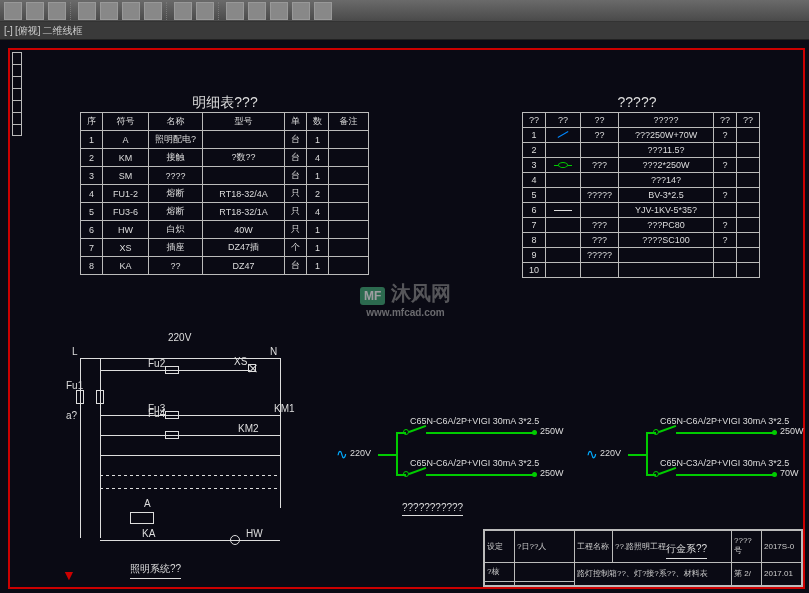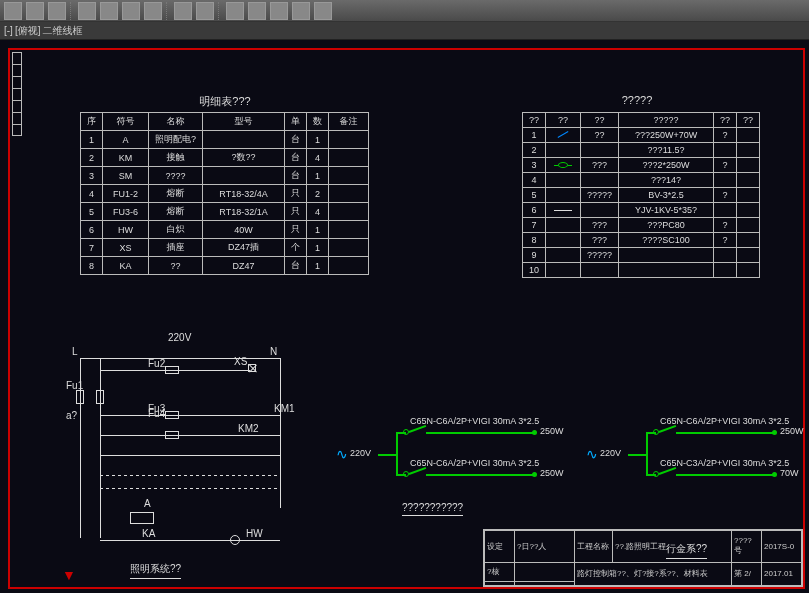--- a/index.html
+++ b/index.html
@@ -9,21 +9,21 @@
 .tb-sep { width:4px; height:18px; border-left:1px dotted #777; }
 .tabbar { height:18px; background:#3a3a3a; display:flex; align-items:center; padding:0 4px; font-size:10px; color:#ccc; border-bottom:1px solid #222; }
 .tabbar span { margin-right:2px; }
 .canvas { position:absolute; top:40px; left:0; right:0; bottom:0; background:#0a0a14; overflow:hidden; }
 .redframe { position:absolute; top:8px; left:8px; right:4px; bottom:4px; border:2px solid #c00; }
 .leftruler { position:absolute; left:12px; top:12px; width:10px; height:200px; }
 .leftruler div { height:12px; border:1px solid #bbb; border-bottom:none; }
 .leftruler div:last-child { border-bottom:1px solid #bbb; }
 .tbl { position:absolute; border-collapse:collapse; color:#ddd; font-size:9px; }
 .tbl td, .tbl th { border:1px solid #bbb; padding:2px 6px; text-align:center; white-space:nowrap; }
-.tbl-title { position:absolute; color:#ddd; font-size:11px; text-align:center; width:100%; }
+.tbl-title { position:absolute; color:#ddd; font-size:14px; text-align:center; width:100%; }
 .tbl1 { left:80px; top:72px; }
 .tbl1 td:nth-child(1){width:22px;} .tbl1 td:nth-child(2){width:46px;} .tbl1 td:nth-child(3){width:52px;} .tbl1 td:nth-child(4){width:82px;} .tbl1 td:nth-child(5){width:22px;} .tbl1 td:nth-child(6){width:20px;} .tbl1 td:nth-child(7){width:40px;}
 .tbl2 { left:522px; top:72px; }
 .tbl2 td:nth-child(1){width:22px;} .tbl2 td:nth-child(2){width:35px;} .tbl2 td:nth-child(3){width:35px;} .tbl2 td:nth-child(4){width:95px;} .tbl2 td:nth-child(5){width:20px;} .tbl2 td:nth-child(6){width:20px;}
 .circuit1 { position:absolute; left:70px; top:300px; width:260px; height:230px; }
 .cir-label { position:absolute; color:#ddd; font-size:10px; }
 .cir-wire { position:absolute; background:#ddd; }
 .cir-box { position:absolute; border:1px solid #ddd; font-size:8px; color:#ddd; text-align:center; }
 .greenwire { position:absolute; background:#0c0; height:2px; }
 .greenwire-v { position:absolute; background:#0c0; width:2px; }
@@ -375,15 +375,20 @@
         <td rowspan="2">2017.01</td>
       </tr>
       <tr>
             <td></td>
             <td></td>
           </tr>
     </tbody>
       </table>
   </div>
 
+  <div class="watermark">
+    <span style="background:#4a7; color:#fff; padding:2px 4px; border-radius:3px; font-size:12px;">MF</span>
+    <span>沐风网</span>
+    <small>www.mfcad.com</small>
+  </div>
 
   <div class="red-arrow">▼</div>
 </div>
 
 </body></html>

